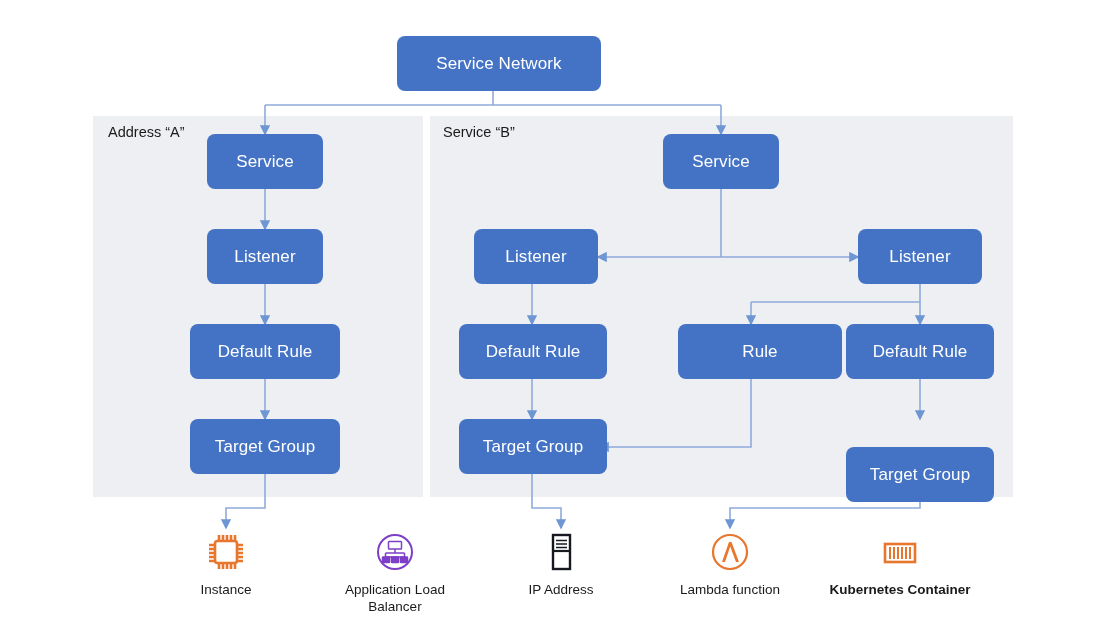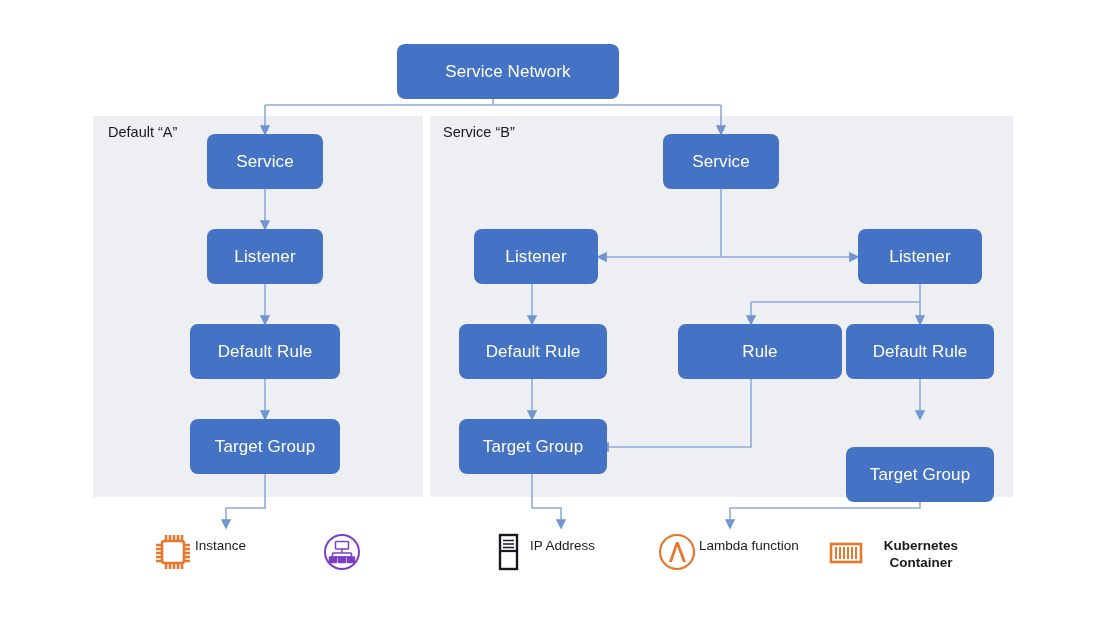--- a/index.html
+++ b/index.html
@@ -42,21 +42,22 @@
     justify-content: center;
     font-size: 17px;
     font-family: "Liberation Sans", sans-serif;
     box-sizing: border-box;
     white-space: nowrap;
     letter-spacing: 0.1px;
   }
   .legend-item {
     position: absolute;
     display: flex;
-    flex-direction: row;
+    flex-direction: column;
+    align-items: center;
     width: 150px;
   }
   .legend-icon {
     width: 44px;
     height: 44px;
     display: flex;
     align-items: center;
     justify-content: center;
   }
   .legend-label {
@@ -70,21 +71,21 @@
   svg.conn { position: absolute; left: 0; top: 0; pointer-events: none; }
 </style>
 </head>
 <body>
 
 <div id="canvas">
 
   <div class="group-box" style="left:93px; top:116px; width:330px; height:381px;"></div>
   <div class="group-box" style="left:430px; top:116px; width:583px; height:381px;"></div>
 
-  <div class="group-label" style="left:108px; top:124px;">Default “A”</div>
+  <div class="group-label" style="left:108px; top:124px;">Address “A”</div>
   <div class="group-label" style="left:443px; top:124px;">Service “B”</div>
 
   <svg class="conn" width="1120" height="630">
     <defs>
       <marker id="arrow" viewBox="0 0 10 10" refX="8.5" refY="5" markerWidth="6.5" markerHeight="6.5" orient="auto-start-reverse">
         <path d="M 0 0 L 10 5 L 0 10 z" fill="#6E96D2"></path>
       </marker>
     </defs>
     <g fill="none" stroke="#8FAADC" stroke-width="1.6">
 
@@ -113,21 +114,21 @@
       <path d="M 751 302 L 751 324" marker-end="url(#arrow)"></path>
 
       <path d="M 920 379 L 920 419" marker-end="url(#arrow)"></path>
 
       <path d="M 751 379 L 751 447 L 600 447" marker-end="url(#arrow)"></path>
 
       <path d="M 920 502 L 920 508 L 730 508 L 730 528" marker-end="url(#arrow)"></path>
     </g>
   </svg>
 
-  <div class="node" style="left:397px; top:44px; width:222px; height:55px;">Service Network</div>
+  <div class="node" style="left:397px; top:36px; width:204px; height:55px;">Service Network</div>
 
   <div class="node" style="left:207px; top:134px; width:116px; height:55px;">Service</div>
   <div class="node" style="left:207px; top:229px; width:116px; height:55px;">Listener</div>
   <div class="node" style="left:190px; top:324px; width:150px; height:55px;">Default Rule</div>
   <div class="node" style="left:190px; top:419px; width:150px; height:55px;">Target Group</div>
 
   <div class="node" style="left:663px; top:134px; width:116px; height:55px;">Service</div>
   <div class="node" style="left:474px; top:229px; width:124px; height:55px;">Listener</div>
   <div class="node" style="left:858px; top:229px; width:124px; height:55px;">Listener</div>
   <div class="node" style="left:459px; top:324px; width:148px; height:55px;">Default Rule</div>
@@ -157,20 +158,21 @@
         <circle cx="21" cy="21" r="17" fill="none" stroke="#7D3FC7" stroke-width="2"></circle>
         <g stroke="#7D3FC7" stroke-width="1.5" fill="none">
           <rect x="14.5" y="10.5" width="13" height="7.5" rx="0.8"></rect>
           <path d="M21 18 L21 22 M11.5 26 L30.5 26 M11.5 22 L30.5 22 M11.5 22 L11.5 26 M30.5 22 L30.5 26"></path>
           <rect x="8.5" y="26" width="7" height="5.5" rx="0.6" fill="#7D3FC7"></rect>
           <rect x="17.5" y="26" width="7" height="5.5" rx="0.6" fill="#7D3FC7"></rect>
           <rect x="26.5" y="26" width="7" height="5.5" rx="0.6" fill="#7D3FC7"></rect>
         </g>
       </svg>
     </div>
+    <div class="legend-label">Application Load Balancer</div>
   </div>
 
   <div class="legend-item" style="left:655px; top:530px;">
     <div class="legend-icon">
       <svg width="42" height="42" viewBox="0 0 42 42">
         <circle cx="21" cy="21" r="17" fill="none" stroke="#E8762D" stroke-width="2.2"></circle>
         <path d="M13 31 L20 11 L22.5 11 L30 31 L27 31 L21.2 15.5 L16 31 Z" fill="#E8762D" stroke="none"></path>
       </svg>
     </div>
     <div class="legend-label">Lambda function</div>

